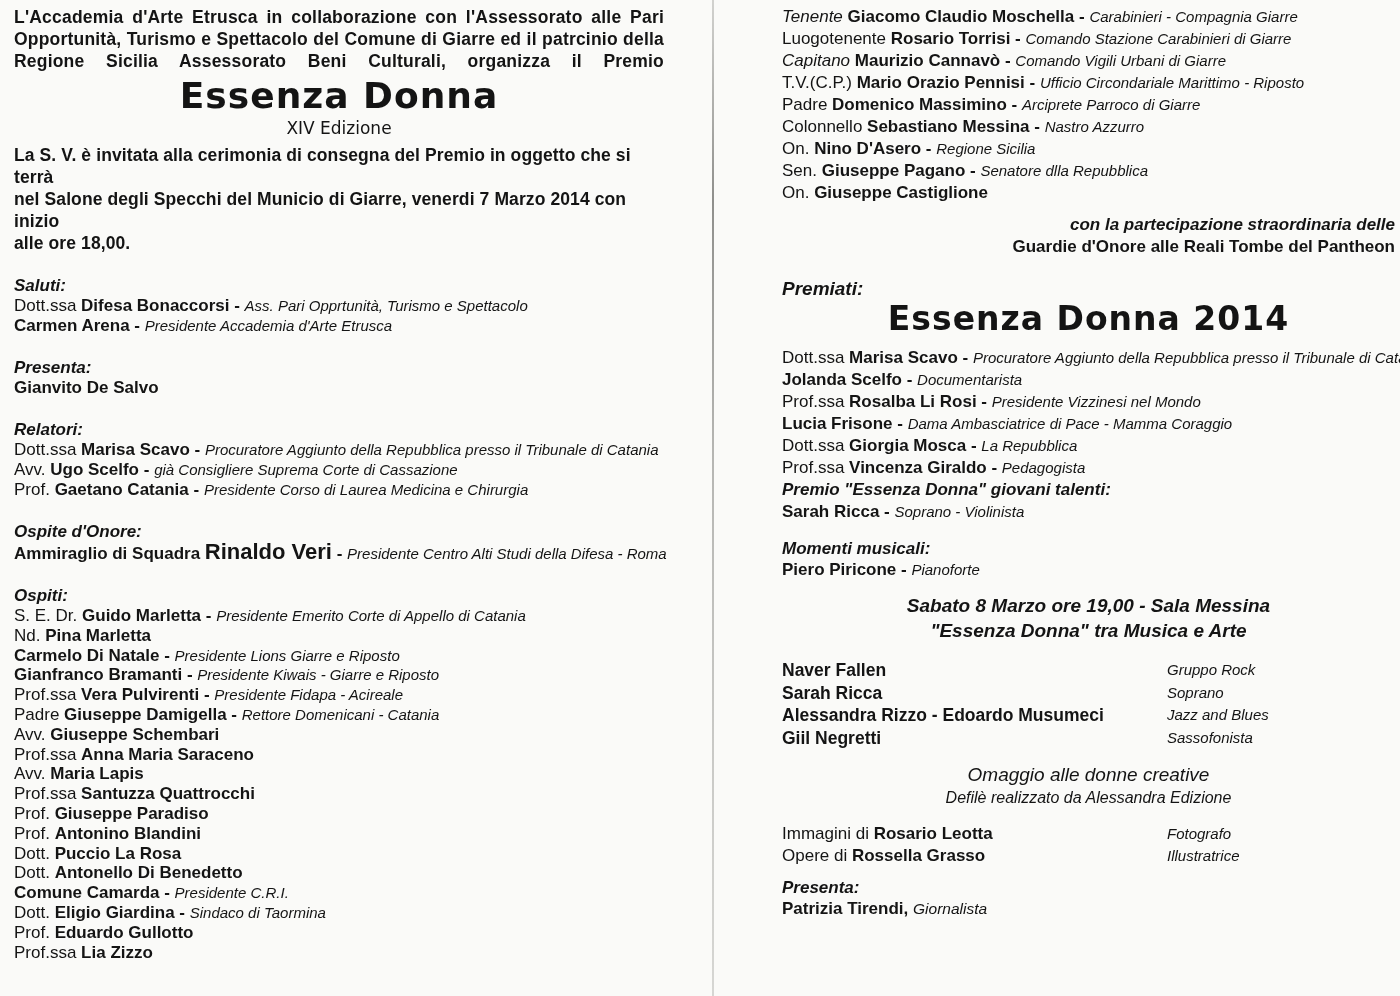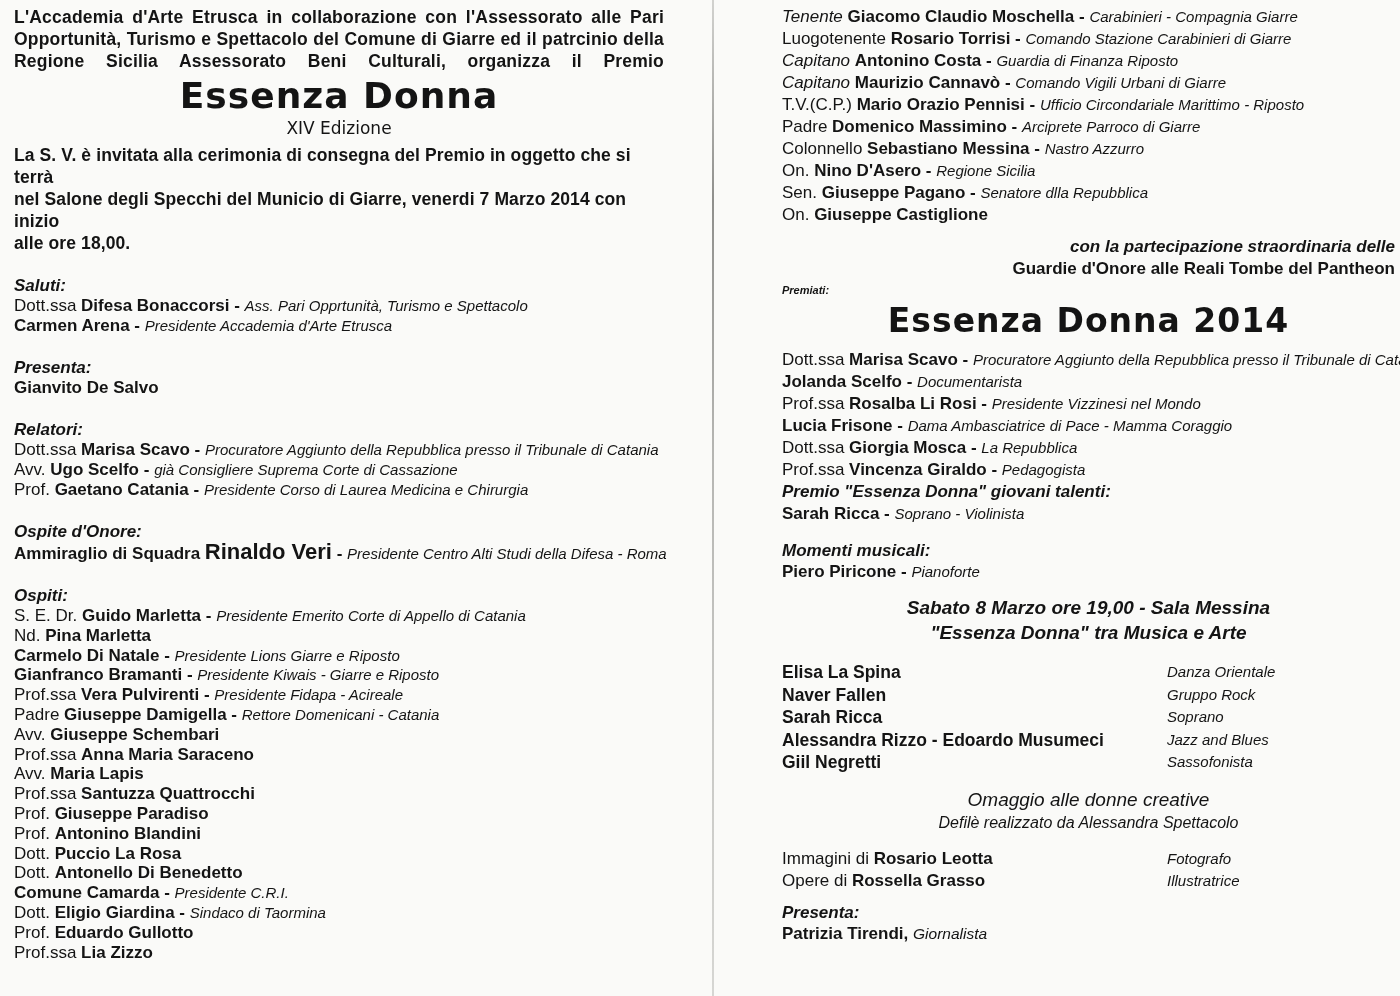--- a/index.html
+++ b/index.html
@@ -49,21 +49,21 @@
   .entry .pre-bold{font-weight:bold;}
   .entry .sep{font-weight:bold;}
   .entry .role{font-style:italic;font-size:15px;}
   .entry-heading-line{font-weight:bold;font-style:italic;font-size:17px;}
 
   .right-block{white-space:nowrap;}
   .authorities .entry{line-height:22px;}
   .participation{margin-top:10px;text-align:right;}
   .participation-italic{font-style:italic;font-size:17px;line-height:22px;font-weight:bold;}
   .participation-bold{font-weight:bold;font-size:17px;line-height:22px;}
-  .premiati-heading{font-size:11px;line-height:21px;font-weight:bold;font-style:italic;}
+  .premiati-heading{margin-top:20px;font-size:19px;line-height:21px;font-weight:bold;font-style:italic;}
   .premiati-title{
     font-family:cursive,"DejaVu Sans",sans-serif;
     font-size:33px;line-height:40px;font-weight:bold;
     text-align:center;letter-spacing:1px;
   }
   .premiati-list{margin-top:8px;}
   .premiati-list .entry{line-height:22px;}
   .musicali{margin-top:16px;}
   .musicali .entry{line-height:22px;}
   .event-block{margin-top:12px;text-align:center;}
@@ -146,21 +146,20 @@
           <div class="entry"><span class="pre">Prof. </span><span class="name">Eduardo Gullotto</span></div>
           <div class="entry"><span class="pre">Prof.ssa </span><span class="name">Lia Zizzo</span></div>
         </div>
       </div>
   </div>
 
   <div class="col col-right">
     <div class="authorities right-block" id="authorities">
         <div class="entry"><span class="pre it">Tenente </span><span class="name">Giacomo Claudio Moschella</span><span class="sep"> - </span><span class="role">Carabinieri - Compagnia Giarre</span></div>
         <div class="entry"><span class="pre">Luogotenente  </span><span class="name">Rosario Torrisi</span><span class="sep"> - </span><span class="role">Comando Stazione Carabinieri di Giarre</span></div>
-        <div class="entry"><span class="pre it">Capitano </span><span class="name">Antonino Costa</span><span class="sep"> - </span><span class="role">Guardia di Finanza Riposto</span></div>
         <div class="entry"><span class="pre it">Capitano </span><span class="name">Maurizio Cannavò</span><span class="sep"> - </span><span class="role">Comando Vigili Urbani di Giarre</span></div>
         <div class="entry"><span class="pre">T.V.(C.P.) </span><span class="name">Mario Orazio Pennisi</span><span class="sep"> - </span><span class="role">Ufficio Circondariale Marittimo - Riposto</span></div>
         <div class="entry"><span class="pre">Padre </span><span class="name">Domenico Massimino</span><span class="sep"> - </span><span class="role">Arciprete Parroco di Giarre</span></div>
         <div class="entry"><span class="pre">Colonnello </span><span class="name">Sebastiano Messina</span><span class="sep"> - </span><span class="role">Nastro Azzurro</span></div>
         <div class="entry"><span class="pre">On. </span><span class="name">Nino D'Asero</span><span class="sep"> - </span><span class="role">Regione Sicilia</span></div>
         <div class="entry"><span class="pre">Sen.  </span><span class="name">Giuseppe Pagano</span><span class="sep"> - </span><span class="role">Senatore dlla Repubblica</span></div>
         <div class="entry"><span class="pre">On. </span><span class="name">Giuseppe Castiglione</span></div>
       </div>
 
     <div class="participation">
@@ -188,44 +187,40 @@
         </div>
     </div>
 
     <div class="event-block">
       <div class="event-line">Sabato 8 Marzo ore 19,00 - Sala Messina</div>
       <div class="event-line">"Essenza Donna" tra Musica e Arte</div>
     </div>
 
     <div class="performers" id="performers">
         <div class="performer-row">
-          <div class="performer-name">Elisa La Spina</div>
-          <div class="performer-role">Danza Orientale</div>
-        </div>
-        <div class="performer-row">
           <div class="performer-name">Naver Fallen</div>
           <div class="performer-role">Gruppo Rock</div>
         </div>
         <div class="performer-row">
           <div class="performer-name">Sarah Ricca</div>
           <div class="performer-role">Soprano</div>
         </div>
         <div class="performer-row">
           <div class="performer-name">Alessandra Rizzo - Edoardo Musumeci</div>
           <div class="performer-role">Jazz and Blues</div>
         </div>
         <div class="performer-row">
           <div class="performer-name">Giil Negretti</div>
           <div class="performer-role">Sassofonista</div>
         </div>
       </div>
 
     <div class="omaggio">
       <div class="omaggio-line1">Omaggio alle donne creative</div>
-      <div class="omaggio-line2">Defilè realizzato da Alessandra Spettacolo</div>
+      <div class="omaggio-line2">Defilè realizzato da Alessandra Edizione</div>
     </div>
 
     <div class="credits" id="credits">
         <div class="credit-row">
           <div class="credit-left"><span class="pre">Immagini di </span><span class="name">Rosario Leotta</span></div>
           <div class="credit-role">Fotografo</div>
         </div>
         <div class="credit-row">
           <div class="credit-left"><span class="pre">Opere di </span><span class="name">Rossella Grasso</span></div>
           <div class="credit-role">Illustratrice</div>

